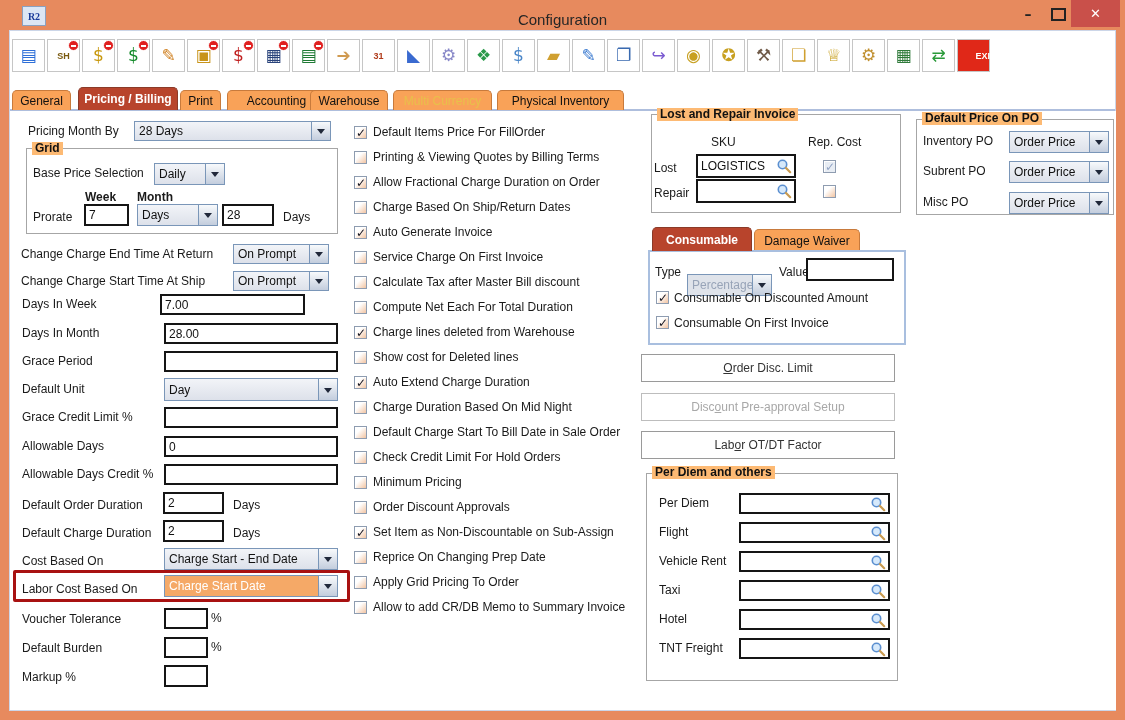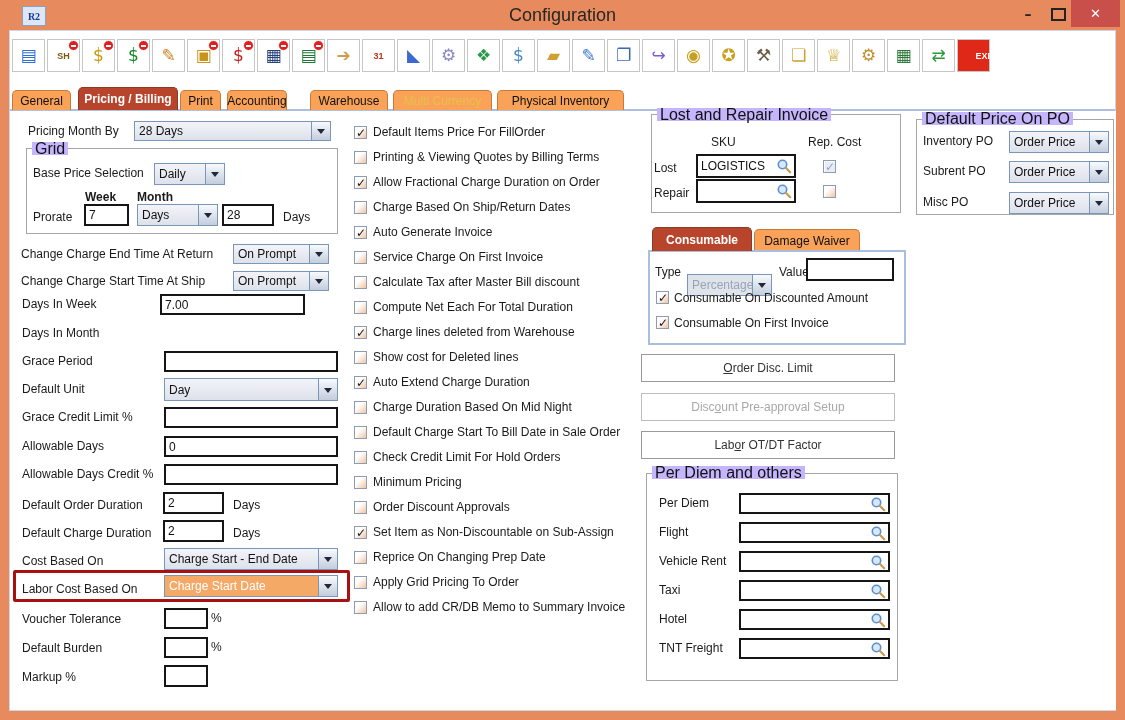--- a/index.html
+++ b/index.html
@@ -3,22 +3,22 @@
 <meta charset="utf-8">
 <style>
   html,body{margin:0;padding:0;width:1125px;height:720px;overflow:hidden;
     font-family:"Liberation Sans",sans-serif;-webkit-font-smoothing:antialiased;}
   .window{position:absolute;inset:0;background:var(--titlebar,#E78A5E);}
   
   .titlebar{position:absolute;left:0;top:0;right:0;height:30px;}
   .appicon{position:absolute;left:22px;top:6px;width:22px;height:18px;background:#dce6f5;
     border:1px solid #8aa0c0;color:#1a3a9a;font:bold 10px "Liberation Serif",serif;
     display:flex;align-items:center;justify-content:center;}
-  .title{position:absolute;left:0;right:0;top:0;height:30px;display:flex;align-items:center;
-    justify-content:center;font-size:18px;color:#262626;}
+  .title{position:absolute;left:0;right:0;top:0;height:38px;display:flex;align-items:center;
+    justify-content:center;font-size:15px;color:#262626;}
   .wbtn{position:absolute;top:0;height:28px;display:flex;align-items:center;justify-content:center;color:#222;}
   .btn-min{left:1012px;width:32px;font:bold 14px "DejaVu Sans",sans-serif;}
   .btn-max{left:1044px;width:28px;}
   .btn-max .rect{width:11px;height:9px;border:2px solid #222;}
   .btn-close{left:1071px;width:49px;height:27px;background:var(--close,#C9504A);
     color:#fff;font:bold 13px "DejaVu Sans",sans-serif;}
   
   .app{position:absolute;left:9px;top:30px;width:1107px;height:681px;background:#fff;
     border:1px solid #ccd6e8;box-sizing:border-box;}
   
@@ -49,21 +49,21 @@
     background:linear-gradient(#f2f4f8,#dde1ea);}
   .dd .t{flex:1;font-size:12px;color:#111;display:flex;align-items:center;padding:0 4px;
     overflow:hidden;white-space:nowrap;}
   .dd .b{width:18px;border-left:1px solid #7a96b8;background:linear-gradient(#f8fafc,#c3cddd);
     display:flex;align-items:center;justify-content:center;}
   .dd .b::after{content:"";border:4px solid transparent;border-top:5px solid #20283a;margin-top:5px;}
   .dd.dis{background:#dfe3ea;margin-top:15px;}
   .dd.dis .t{color:#98a4b8;}
   .dd.hl .t{background:var(--hl,#F5A967);color:#fff;}
   .gbox{position:absolute;border:1px solid #a6a6a6;box-sizing:border-box;}
-  .gcap{position:absolute;background:#c4b5fd;font-size:16px;font-weight:normal;color:#111;
+  .gcap{position:absolute;background:#fdba74;font-size:12px;font-weight:bold;color:#111;
     padding:0 3px;white-space:nowrap;line-height:13px;z-index:2;}
   .cb{position:absolute;width:13px;height:13px;box-sizing:border-box;border:1px solid #8e9cb0;
     background:linear-gradient(135deg,#ffffff 35%,#f2c4a2);box-shadow:inset 1px 1px 0 #fff;}
   .cb.on::after{content:"✓";font:bold 12px "DejaVu Sans",sans-serif;color:#13131f;
     position:absolute;left:1px;top:-1px;}
   .cb.dis{background:#e8edf4;}
   .cb.dis.on::after{color:#92a4c4;}
   .pbtn{position:absolute;background:#fff;border:1px solid #9a9a9a;box-sizing:border-box;
     font-size:12px;color:#333;display:flex;align-items:center;justify-content:center;white-space:pre;}
   .pbtn .u{text-decoration:underline;}
@@ -182,21 +182,21 @@
         <div class="tool-btn" style="background: rgb(224, 40, 24);">
           <span class="glyph txt" style="color: rgb(255, 255, 255); margin-left: 24px;">EXIT</span>
         </div>
       </div>
 
     <div class="tabstrip">
       <div class="tabline"></div>
       <div class="tab" style="left:2px;width:59px">General</div>
       <div class="tab active" style="left:68px;width:100px">Pricing / Billing</div>
       <div class="tab" style="left:170px;width:41px">Print</div>
-      <div class="tab" style="left:217px;width:60px">Accounting</div>
+      <div class="tab" style="left:217px;width:99px">Accounting</div>
       <div class="tab" style="left:300px;width:78px">Warehouse</div>
       <div class="tab dis" style="left:383px;width:99px">Multi Currency</div>
       <div class="tab" style="left:487px;width:127px">Physical Inventory</div>
     </div>
 
     <div class="content" id="content">
 
       <div class="lbl" style="left:17px;top:14px">Pricing Month By</div>
       <div class="dd" style="left:123px;top:10px;width:197px;height:20px">
         <div class="t">28 Days</div>
@@ -228,20 +228,21 @@
       </div>
       <div class="lbl" style="left:10px;top:164px">Change Charge Start Time At Ship</div>
       <div class="dd" style="left:222px;top:160px;width:96px;height:20px">
         <div class="t">On Prompt</div>
         <div class="b"></div>
       </div>
 
       <div class="lbl" style="left:11px;top:187px">Days In Week</div>
       <div class="inp" style="left:149px;top:183px;width:145px;height:21px">7.00</div>
       <div class="lbl" style="left:11px;top:216px">Days In Month</div>
+      <div class="inp" style="left:153px;top:212px;width:174px;height:21px">28.00</div>
       <div class="lbl" style="left:11px;top:244px">Grace Period</div>
       <div class="inp" style="left:153px;top:240px;width:174px;height:21px"></div>
       <div class="lbl" style="left:11px;top:272px">Default Unit</div>
       <div class="dd" style="left:153px;top:267px;width:174px;height:23px">
         <div class="t">Day</div>
         <div class="b"></div>
       </div>
       <div class="lbl" style="left:11px;top:300px">Grace Credit Limit %</div>
       <div class="inp" style="left:153px;top:296px;width:174px;height:21px"></div>
       <div class="lbl" style="left:11px;top:329px">Allowable Days</div>

